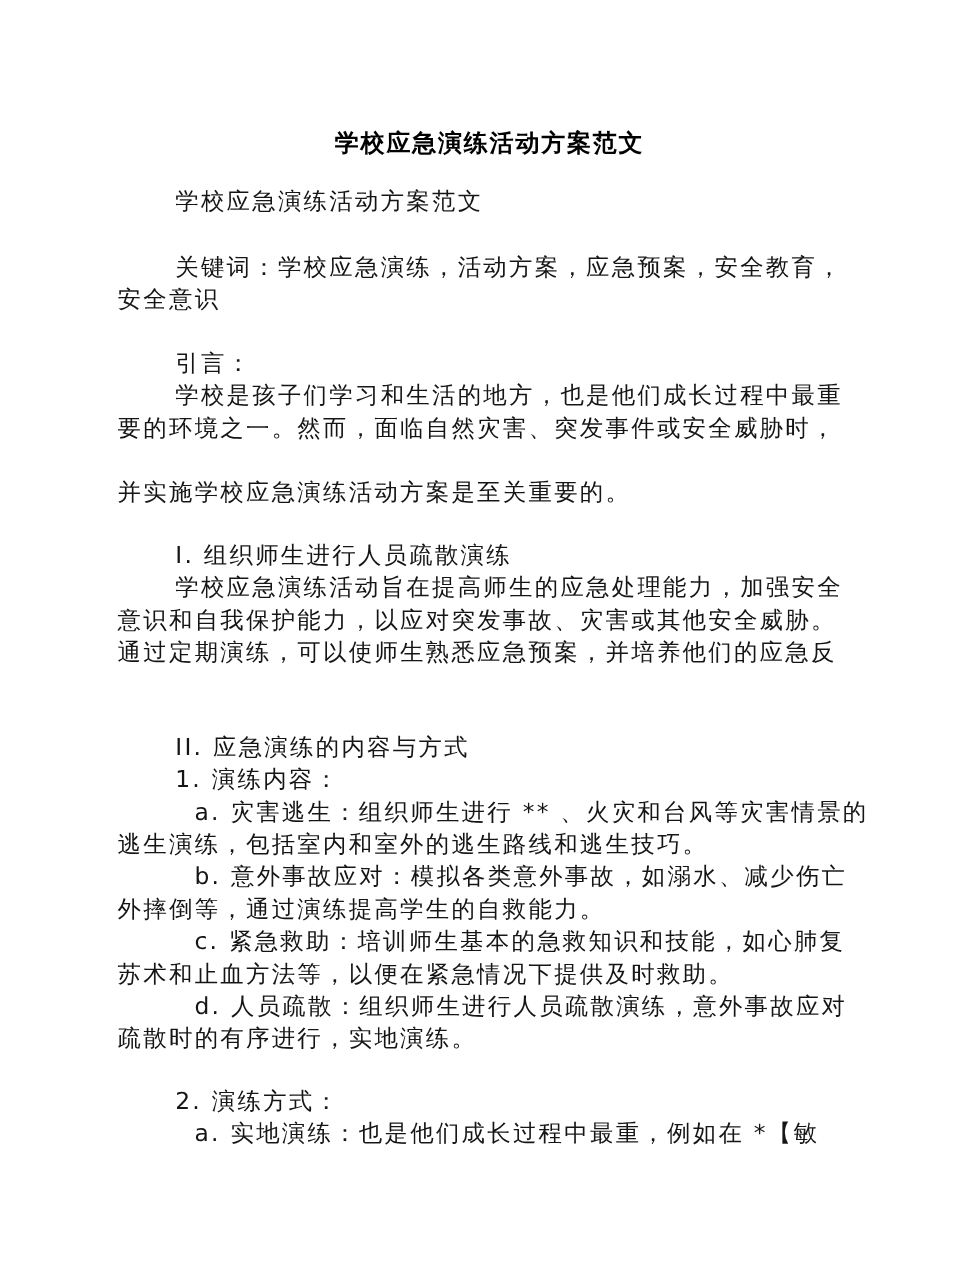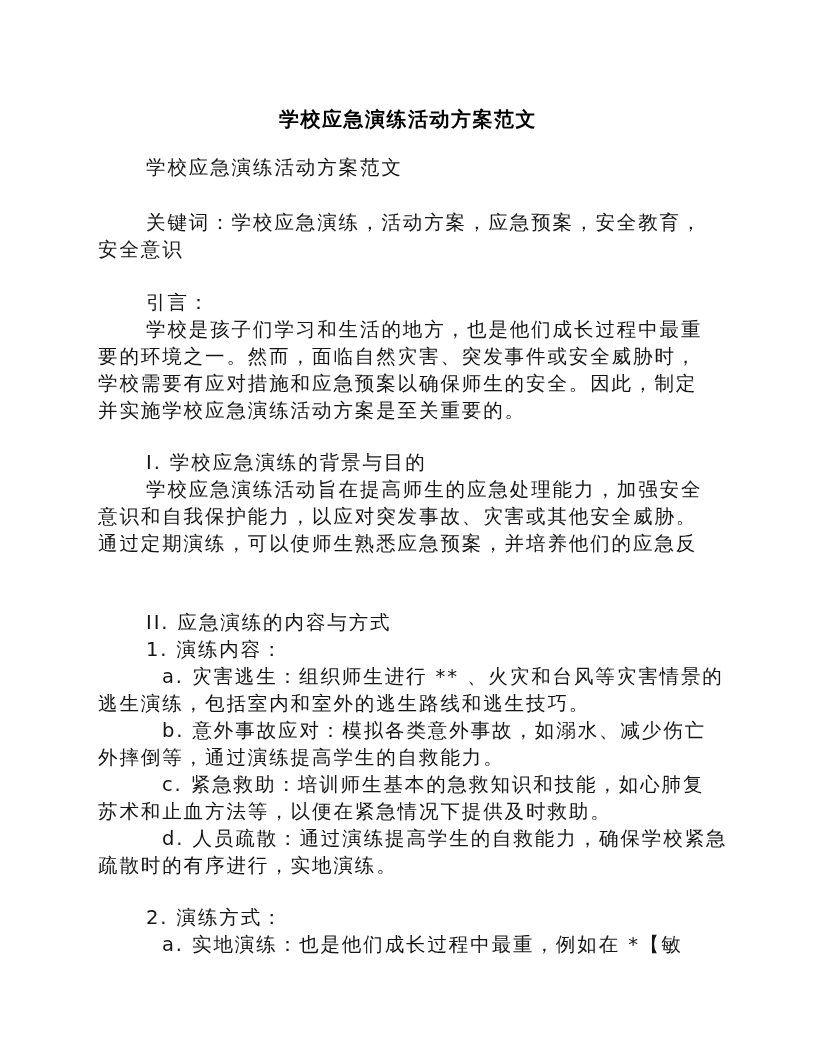--- a/index.html
+++ b/index.html
@@ -21,35 +21,34 @@
   <div class="title">学校应急演练活动方案范文</div>
 
   <div class="line ind1" style="top:154px">学校应急演练活动方案范文</div>
 
   <div class="line ind1" style="top:209px">关键词：学校应急演练，活动方案，应急预案，安全教育，</div>
   <div class="line" style="top:236px">安全意识</div>
 
   <div class="line ind1" style="top:289px">引言：</div>
   <div class="line ind1" style="top:316px">学校是孩子们学习和生活的地方，也是他们成长过程中最重</div>
   <div class="line" style="top:343px">要的环境之一。然而，面临自然灾害、突发事件或安全威胁时，</div>
-  <div class="line" style="top:370px">学校需要有应对措施和应急预案以确保师生的安全。因此，制定</div>
   <div class="line" style="top:397px">并实施学校应急演练活动方案是至关重要的。</div>
 
-  <div class="line ind1" style="top:449px">I. 学校应急演练的背景与目的</div>
+  <div class="line ind1" style="top:449px">I. 组织师生进行人员疏散演练</div>
   <div class="line" style="top:503px">意识和自我保护能力，以应对突发事故、灾害或其他安全威胁。</div>
   <div class="line ind1" style="top:476px">学校应急演练活动旨在提高师生的应急处理能力，加强安全</div>
   <div class="line" style="top:530px">通过定期演练，可以使师生熟悉应急预案，并培养他们的应急反</div>
 
   <div class="line ind1" style="top:609px">II. 应急演练的内容与方式</div>
   <div class="line ind1" style="top:636px">1. 演练内容：</div>
 
   <div class="line ind2" style="top:663px">a. 灾害逃生：组织师生进行 ** 、火灾和台风等灾害情景的</div>
   <div class="line" style="top:690px">逃生演练，包括室内和室外的逃生路线和逃生技巧。</div>
   <div class="line ind2" style="top:717px">b. 意外事故应对：模拟各类意外事故，如溺水、减少伤亡</div>
   <div class="line" style="top:744px">外摔倒等，通过演练提高学生的自救能力。</div>
   <div class="line ind2" style="top:771px">c. 紧急救助：培训师生基本的急救知识和技能，如心肺复</div>
   <div class="line" style="top:798px">苏术和止血方法等，以便在紧急情况下提供及时救助。</div>
-  <div class="line ind2" style="top:825px">d. 人员疏散：通过演练提高学生的自救能力，确保学校紧急</div>
+  <div class="line ind2" style="top:825px">d. 人员疏散：组织师生进行人员疏散演练，意外事故应对</div>
   <div class="line" style="top:852px">疏散时的有序进行，实地演练。</div>
 
   <div class="line ind1" style="top:904px">2. 演练方式：</div>
   <div class="line ind2" style="top:931px">a. 实地演练：也是他们成长过程中最重，例如在 *【敏</div>
 </div>
 
 </body></html>

